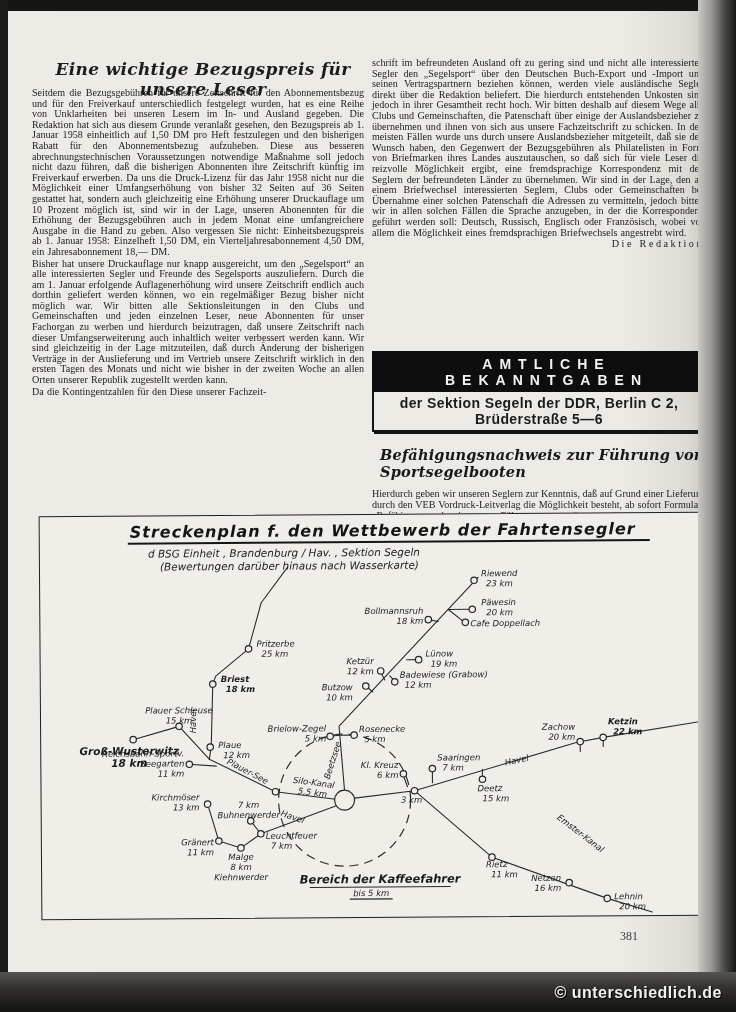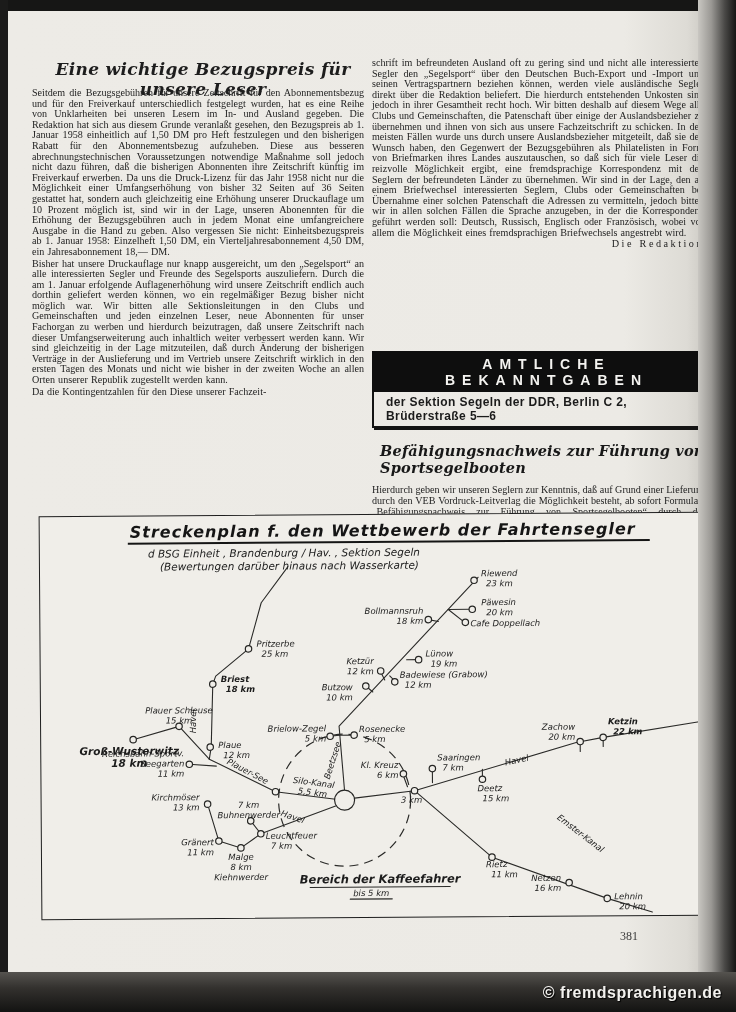--- a/index.html
+++ b/index.html
@@ -40,23 +40,23 @@
   .col-right{left:364px;top:47px;}
   .redaktion{text-align:right;letter-spacing:2.5px;font-size:10.2px;margin-top:1px;color:#1d1d1d;}
   
   .ann{position:absolute;left:364px;top:340px;width:334px;}
   .ann-banner{
     background:#0e0e0e;color:#f4f3f0;text-align:center;
     font-family:"Liberation Sans",sans-serif;font-weight:bold;
     font-size:14px;letter-spacing:7px;padding:5px 0 4px 15px;
   }
   .ann-sub{
-    border:2px solid #141414;border-top:none;text-align:left;
-    font-family:"Liberation Sans",sans-serif;font-weight:bold;font-size:12px;
-    padding:3px 12px;color:#1b1b1b;letter-spacing:.4px;
+    border:2px solid #141414;border-top:none;text-align:center;
+    font-family:"Liberation Sans",sans-serif;font-weight:bold;font-size:14px;
+    padding:3px 0;color:#1b1b1b;letter-spacing:.4px;
     box-shadow:2px 2px 0 #141414;
   }
   .ann-heading{
     margin-top:14px;font-family:"DejaVu Serif",serif;font-weight:bold;font-style:italic;
     font-size:14.5px;color:#181818;letter-spacing:.2px;margin-left:8px;
   }
   .ann-body{margin-top:8px;font-size:10.1px;line-height:11.2px;text-align:justify;color:#232323;}
   .sig{margin-top:5px;text-align:center;color:#1c1c1c;}
   .sig-org{font-weight:bold;font-size:10.8px;padding-left:60px;}
   .sig-dept{font-size:10.4px;padding-left:60px;margin-top:2px;}
@@ -227,14 +227,14 @@
     <div class="map-title">Streckenplan f. den Wettbewerb der Fahrtensegler</div>
     <div class="map-sub1">d BSG Einheit , Brandenburg / Hav. , Sektion Segeln</div>
     <div class="map-sub2">(Bewertungen darüber hinaus nach Wasserkarte)</div>
   </div>
 
   <div class="page-number">381</div>
 </div>
 
 <div class="scan-right"></div>
 <div class="scan-bottom">
-  <div class="watermark">© fremdsprachigen.de</div>
+  <div class="watermark">© unterschiedlich.de</div>
 </div>
 
 </body></html>

